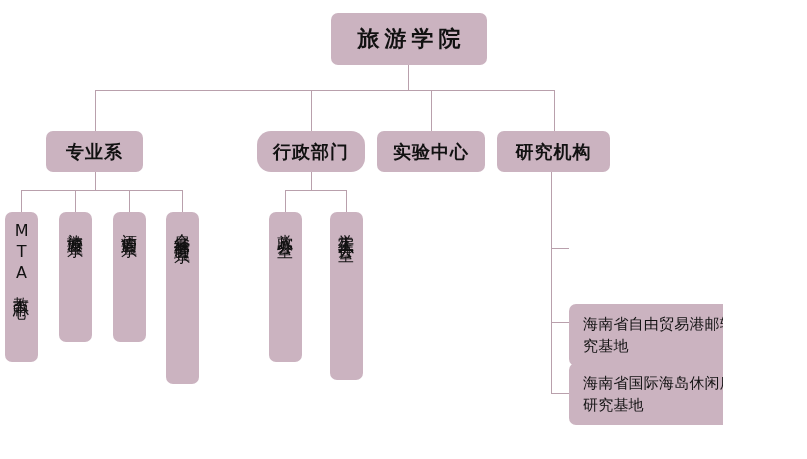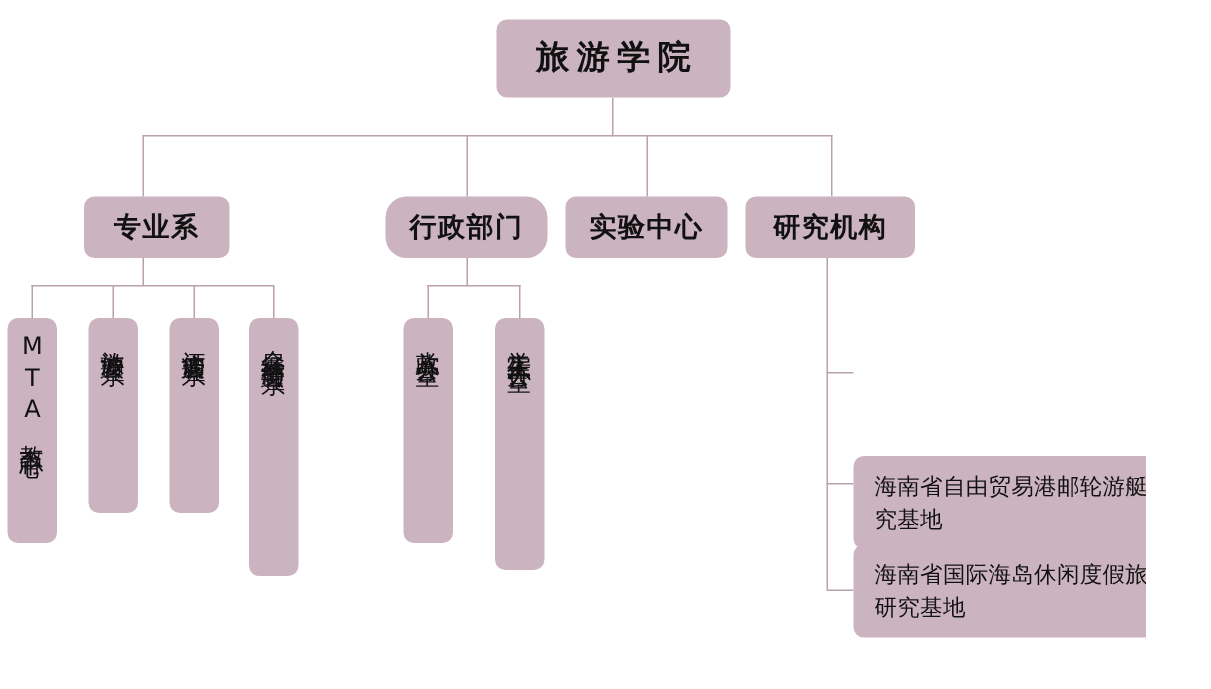--- a/index.html
+++ b/index.html
@@ -10,21 +10,20 @@
   body {
     font-family: "DejaVu Sans", "Liberation Sans", sans-serif;
     -webkit-font-smoothing: antialiased;
   }
   #chart {
     position: relative;
     width: 723px;
     height: 459px;
     background: #ffffff;
     overflow: hidden;
-    padding-left: 41px;
   }
 
   
   .conn {
     position: absolute;
     background: #b9a0ac;
   }
   .conn-h { height: 1px; }
   .conn-v { width: 1px; }
 
@@ -104,21 +103,21 @@
   <div class="conn conn-v" style="left:285px; top:190px; height:22px;"></div>
   <div class="conn conn-v" style="left:346px; top:190px; height:22px;"></div>
 
   <div class="conn conn-v" style="left:551px; top:172px; height:221px;"></div>
   <div class="conn conn-h" style="left:551px; top:248px; width:18px;"></div>
   <div class="conn conn-h" style="left:551px; top:322px; width:18px;"></div>
   <div class="conn conn-h" style="left:551px; top:393px; width:18px;"></div>
 
   <div class="node node-root" style="left:331px; top:13px; width:156px; height:52px;">旅游学院</div>
 
-  <div class="node node-l2" style="left:56px; top:131px; width:97px; height:41px;">专业系</div>
+  <div class="node node-l2" style="left:46px; top:131px; width:97px; height:41px;">专业系</div>
   <div class="node node-l2" style="left:257px; top:131px; width:108px; height:41px;border-radius:14px;">行政部门</div>
   <div class="node node-l2" style="left:497px; top:131px; width:113px; height:41px;">研究机构</div>
   <div class="node node-l2" style="left:377px; top:131px; width:108px; height:41px;">实验中心</div>
 
   <div class="node node-vert" style="left:5px; top:212px; width:33px; height:150px;">MTA教育中心</div>
   <div class="node node-vert" style="left:59px; top:212px; width:33px; height:130px;">旅游管理系</div>
   <div class="node node-vert" style="left:113px; top:212px; width:33px; height:130px;">酒店管理系</div>
   <div class="node node-vert" style="left:166px; top:212px; width:33px; height:172px;">会展经济与管理系</div>
 
   <div class="node node-vert" style="left:269px; top:212px; width:33px; height:150px;">党政办公室</div>

